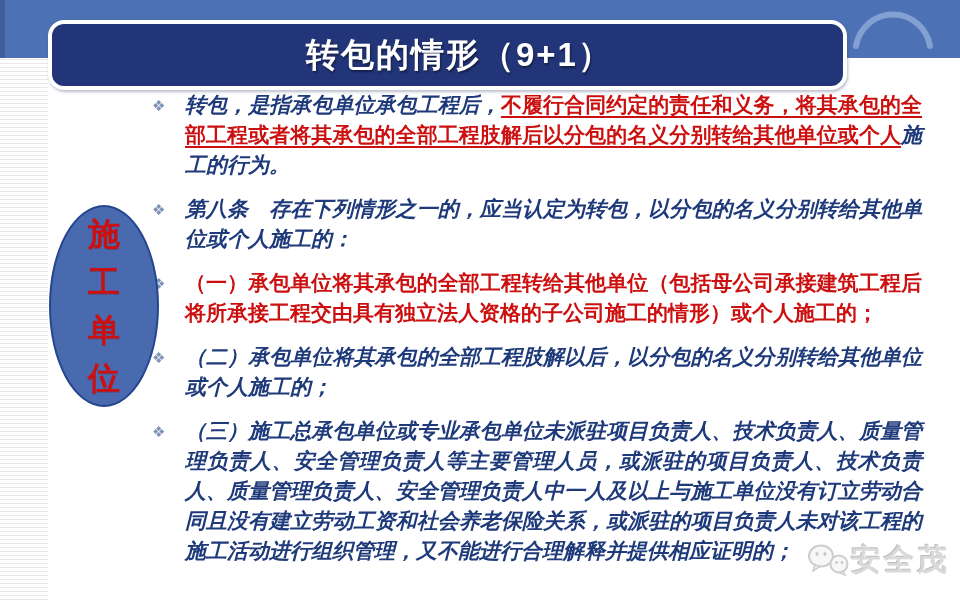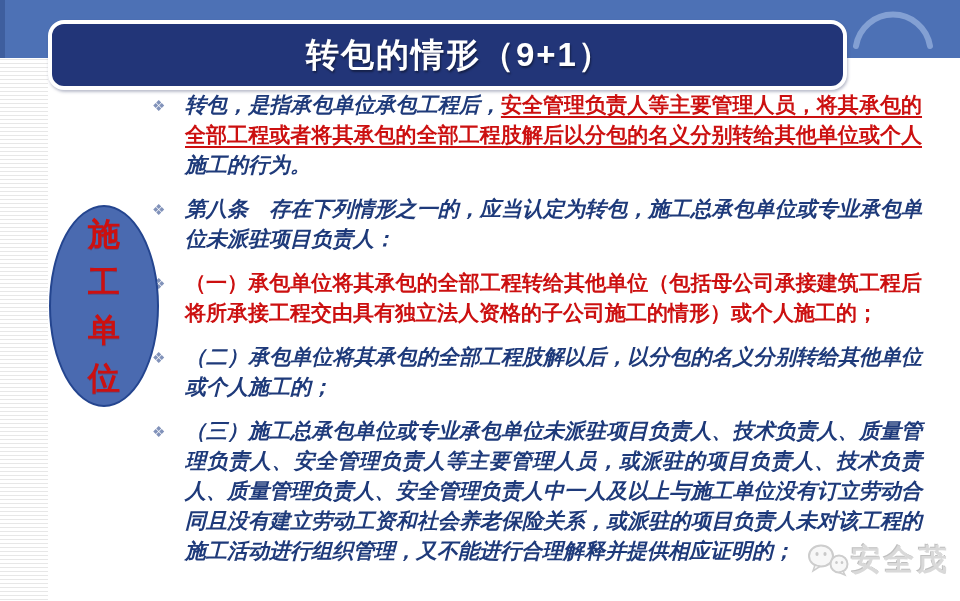--- a/index.html
+++ b/index.html
@@ -78,25 +78,25 @@
 
   <div class="main-panel"></div>
 
   <div class="title-banner">
     <div class="title-text">转包的情形（9+1）</div>
   </div>
 
   <div class="content">
       <div class="bullet-row">
         <span class="bullet-icon">❖</span>
-        <div class="bullet-text"><span class="seg-blue">转包，是指承包单位承包工程后，</span><span class="seg-red-underline">安全管理负责人等主要管理人员，将其承包的全部工程或者将其承包的全部工程肢解后以分包的名义分别转给其他单位或个人</span><span class="seg-blue">施工的行为。</span></div>
+        <div class="bullet-text"><span class="seg-blue">转包，是指承包单位承包工程后，</span><span class="seg-red-underline">不履行合同约定的责任和义务，将其承包的全部工程或者将其承包的全部工程肢解后以分包的名义分别转给其他单位或个人</span><span class="seg-blue">施工的行为。</span></div>
       </div>
       <div class="bullet-row">
         <span class="bullet-icon">❖</span>
-        <div class="bullet-text"><span class="seg-blue">第八条　存在下列情形之一的，应当认定为转包，施工总承包单位或专业承包单位未派驻项目负责人：</span></div>
+        <div class="bullet-text"><span class="seg-blue">第八条　存在下列情形之一的，应当认定为转包，以分包的名义分别转给其他单位或个人施工的：</span></div>
       </div>
       <div class="bullet-row">
         <span class="bullet-icon">❖</span>
         <div class="bullet-text"><span class="seg-red">（一）承包单位将其承包的全部工程转给其他单位（包括母公司承接建筑工程后将所承接工程交由具有独立法人资格的子公司施工的情形）或个人施工的；</span></div>
       </div>
       <div class="bullet-row">
         <span class="bullet-icon">❖</span>
         <div class="bullet-text"><span class="seg-blue">（二）承包单位将其承包的全部工程肢解以后，以分包的名义分别转给其他单位或个人施工的；</span></div>
       </div>
       <div class="bullet-row">

